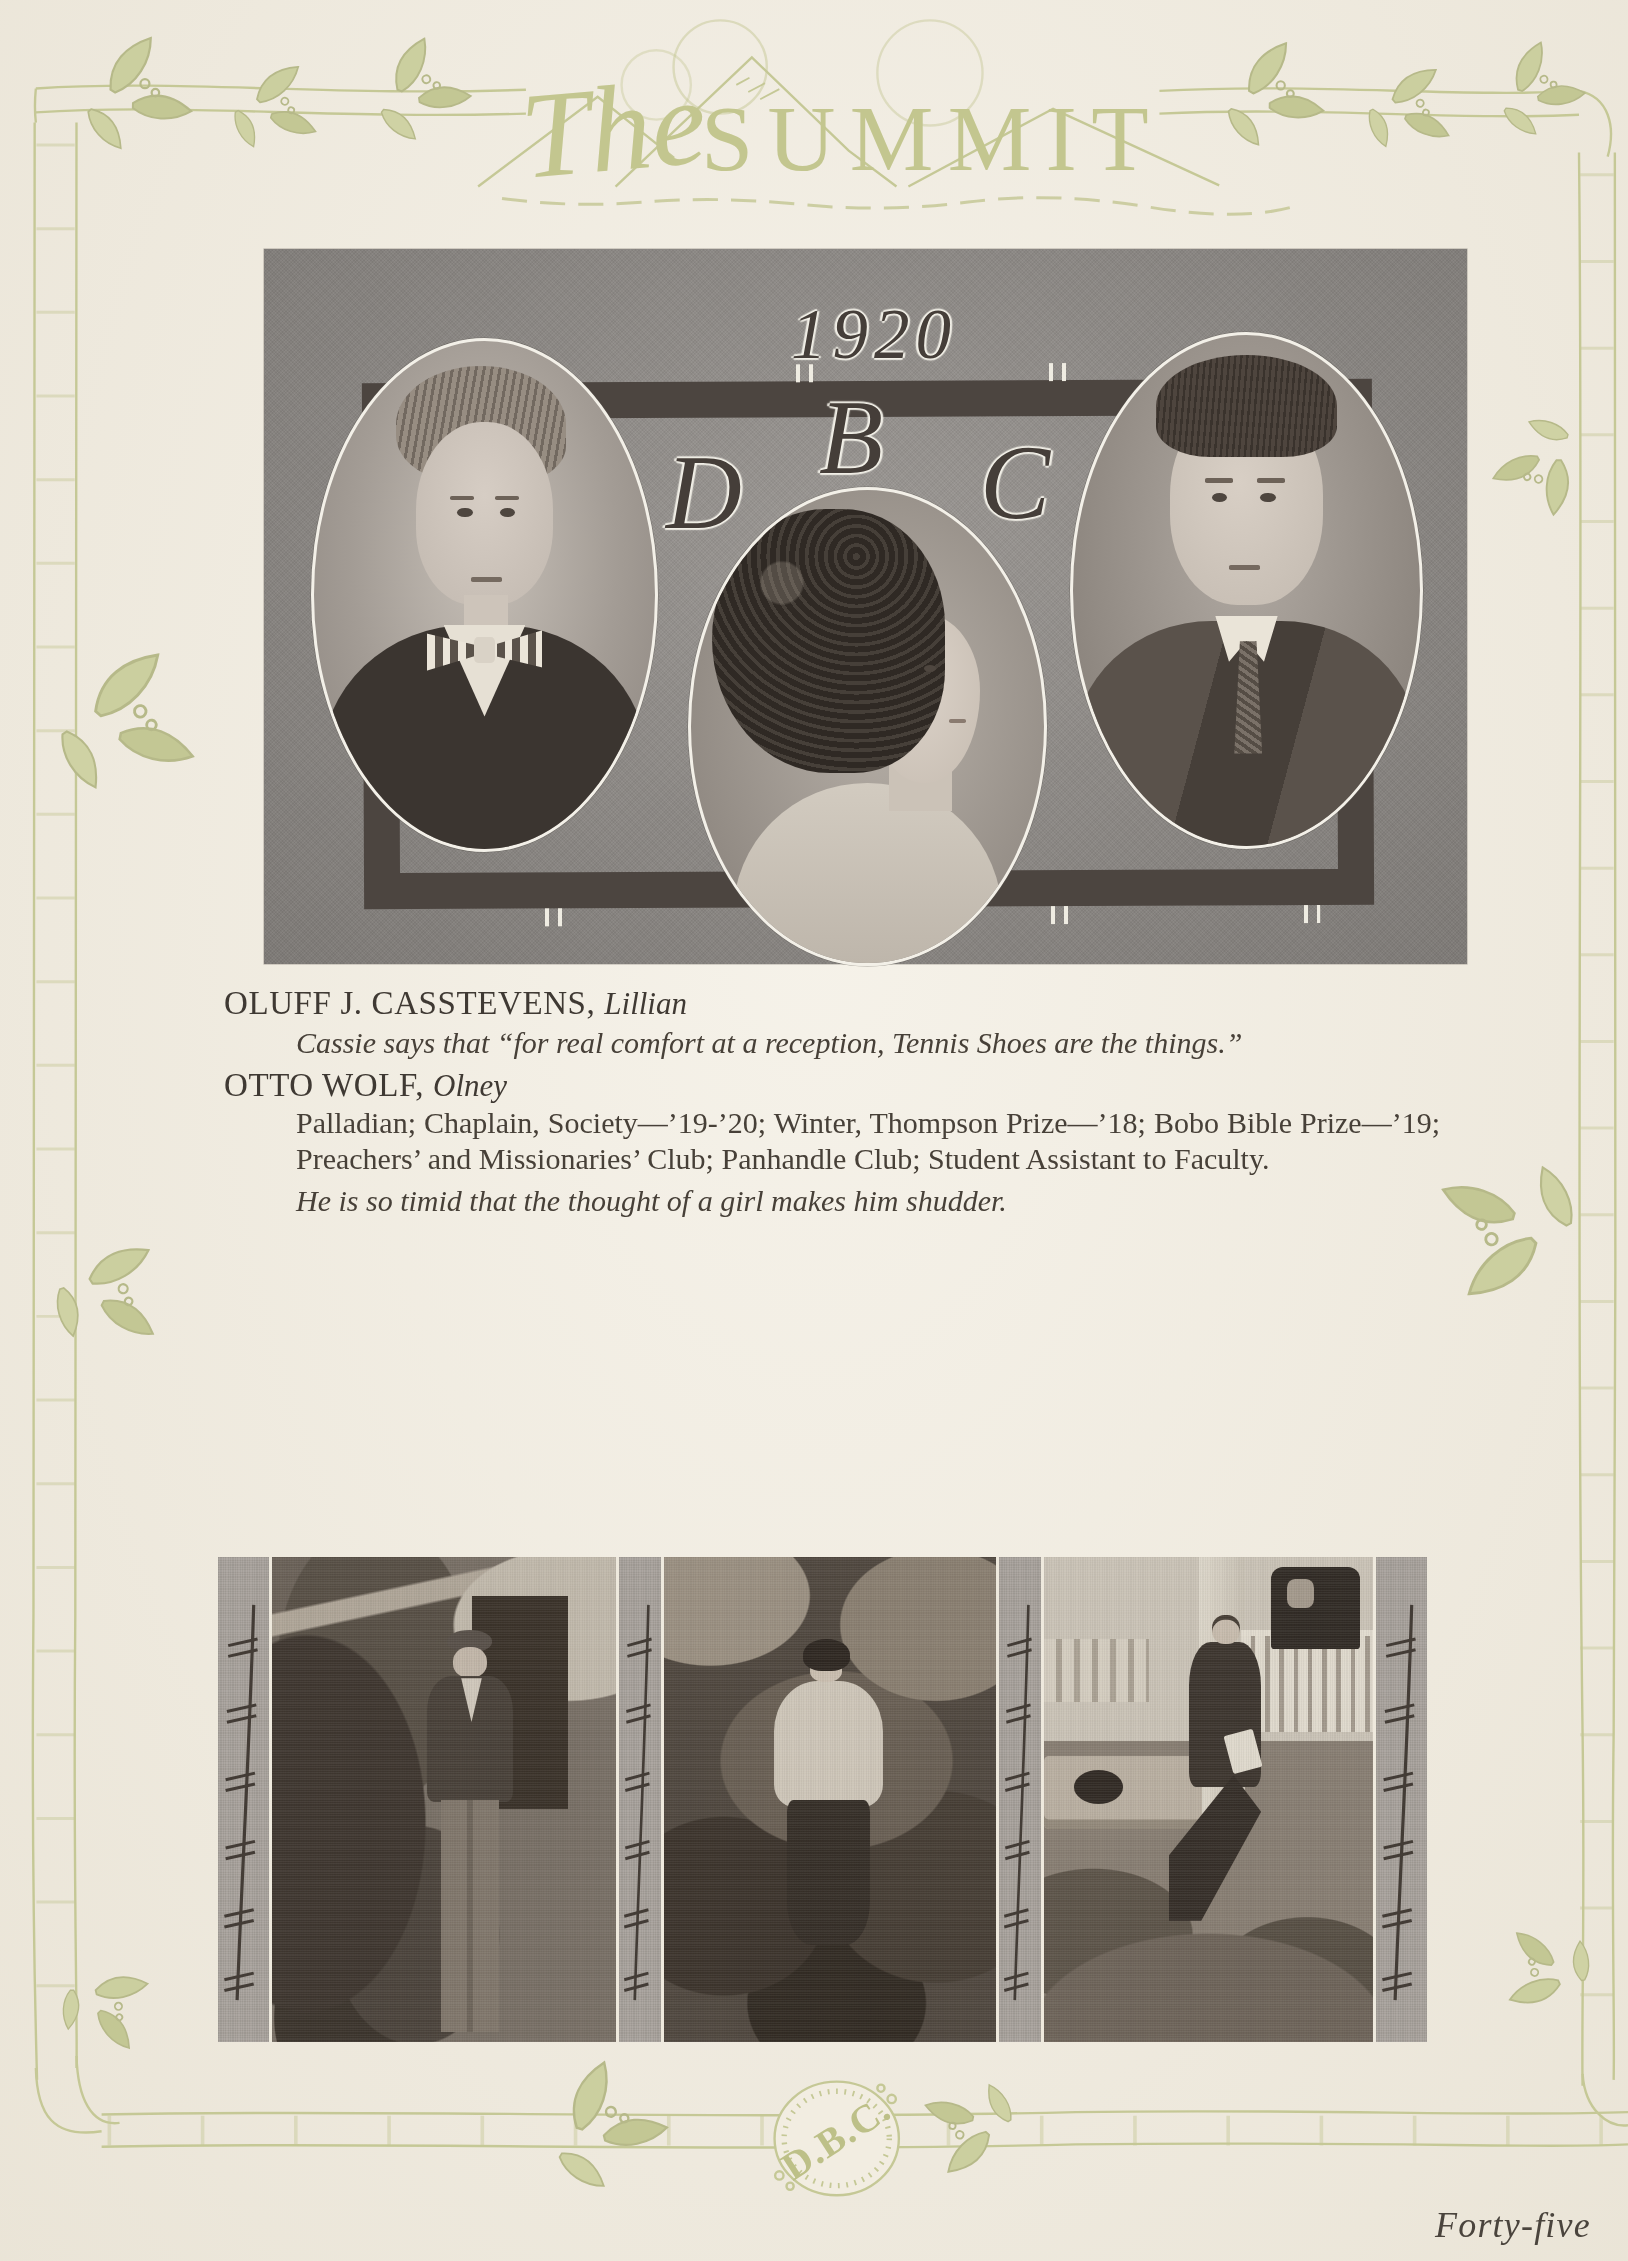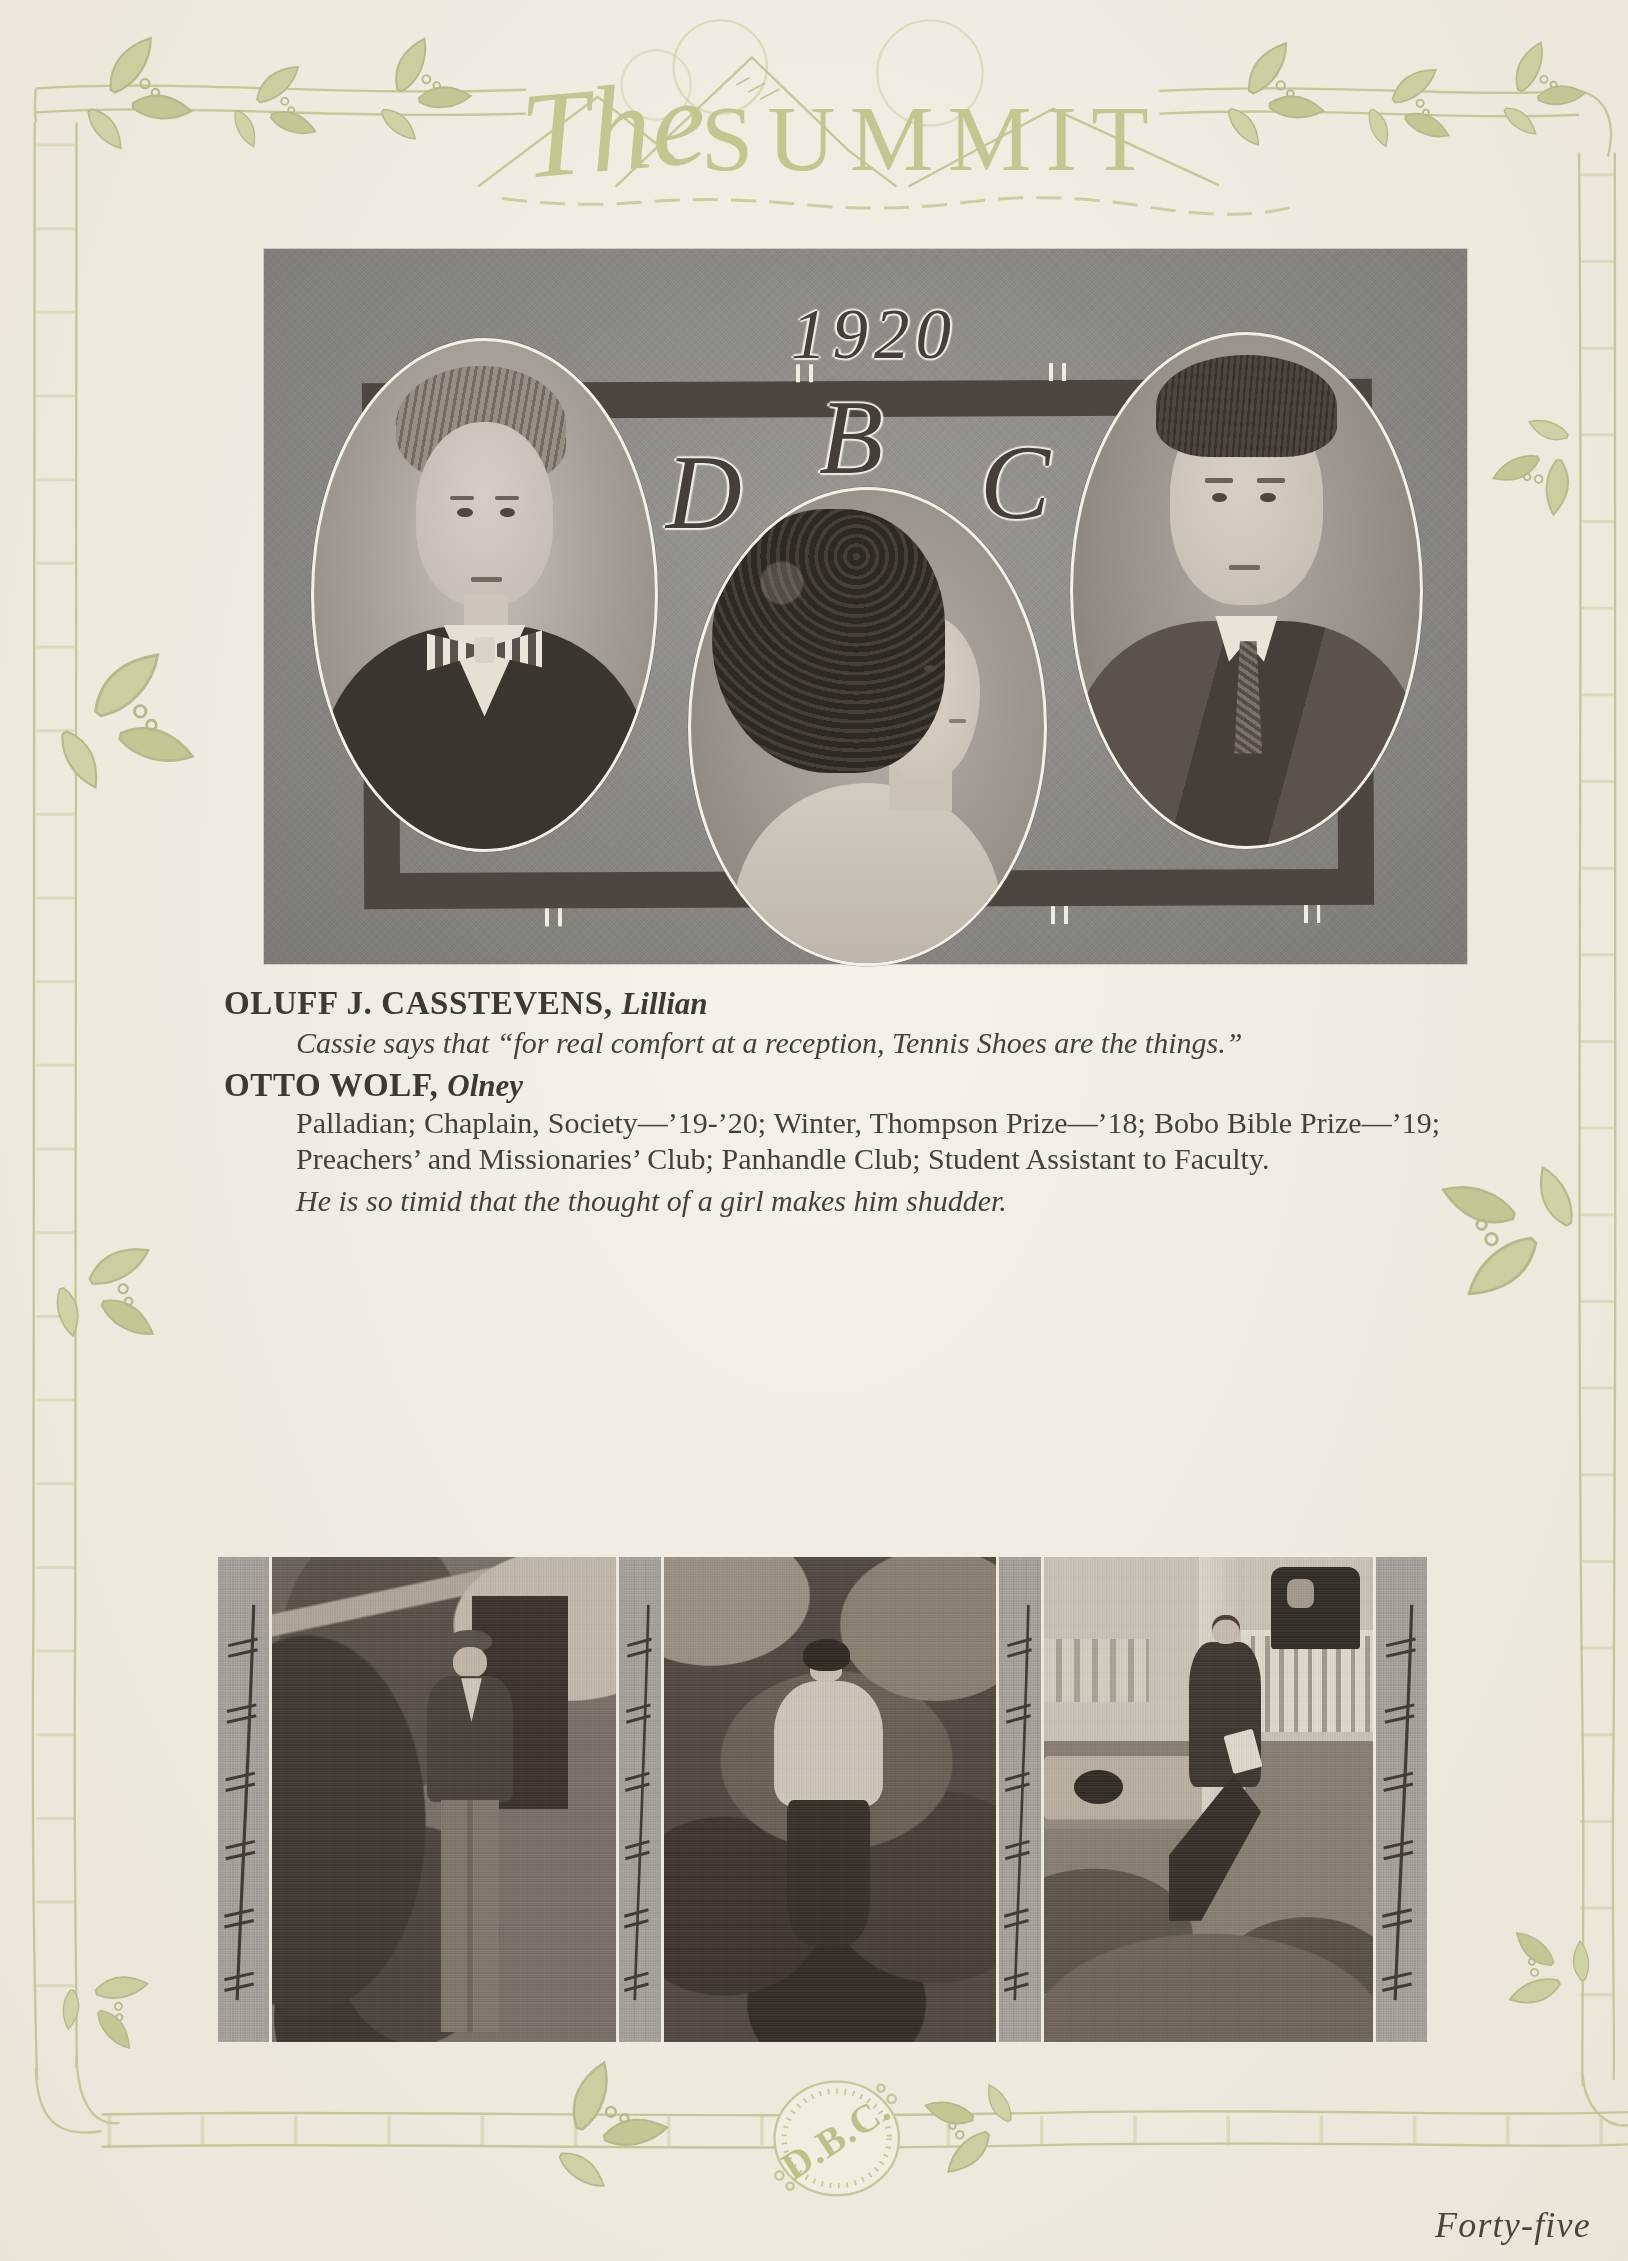--- a/index.html
+++ b/index.html
@@ -102,21 +102,21 @@
     border-radius:40% 40% 0 0/55% 55% 0 0;}
   .pr-collar{left:41%;top:55%;width:18%;height:9%;background:#eae4d8;
     clip-path:polygon(0 0,100% 0,78% 100%,50% 55%,22% 100%);}
   .pr-tie{left:46.5%;top:60%;width:8%;height:22%;
     background:repeating-linear-gradient(35deg,#7a7168 0 3.6px,#554d45 3.6px 7.2px);
     clip-path:polygon(20% 0,80% 0,100% 100%,0 100%);}
 
   
   .entries{position:absolute;left:224px;top:985px;width:1216px;}
   .entry{margin:0 0 6px 0;}
-  .ename-line{margin:0;font-weight:bold;font-size:33px;line-height:37px;letter-spacing:0.6px;color:#3f3933;}
+  .ename-line{margin:0;font-weight:normal;font-size:33px;line-height:37px;letter-spacing:0.6px;color:#3f3933;}
   .ehome{font-style:italic;font-size:31px;letter-spacing:0;}
   .eact{margin:1.2px 0 0;padding-left:72px;font-size:30px;line-height:36px;text-align:justify;color:#474038;}
   .equote{margin:3px 0 0;font-style:italic;font-size:30px;line-height:36px;color:#474038;white-space:pre-wrap;}
   .q-block{padding-left:72px;}
   .q-hang{text-indent:72px;}
 
   
   .snapstrip{position:absolute;left:218px;top:1557px;width:1207px;height:485px;margin:0;display:flex;}
   .oband{height:485px;flex:none;background-color:#a6a09a;
     background-image:repeating-linear-gradient(0deg, rgba(255,255,255,.08) 0 1.2px, transparent 1.2px 2.4px),

